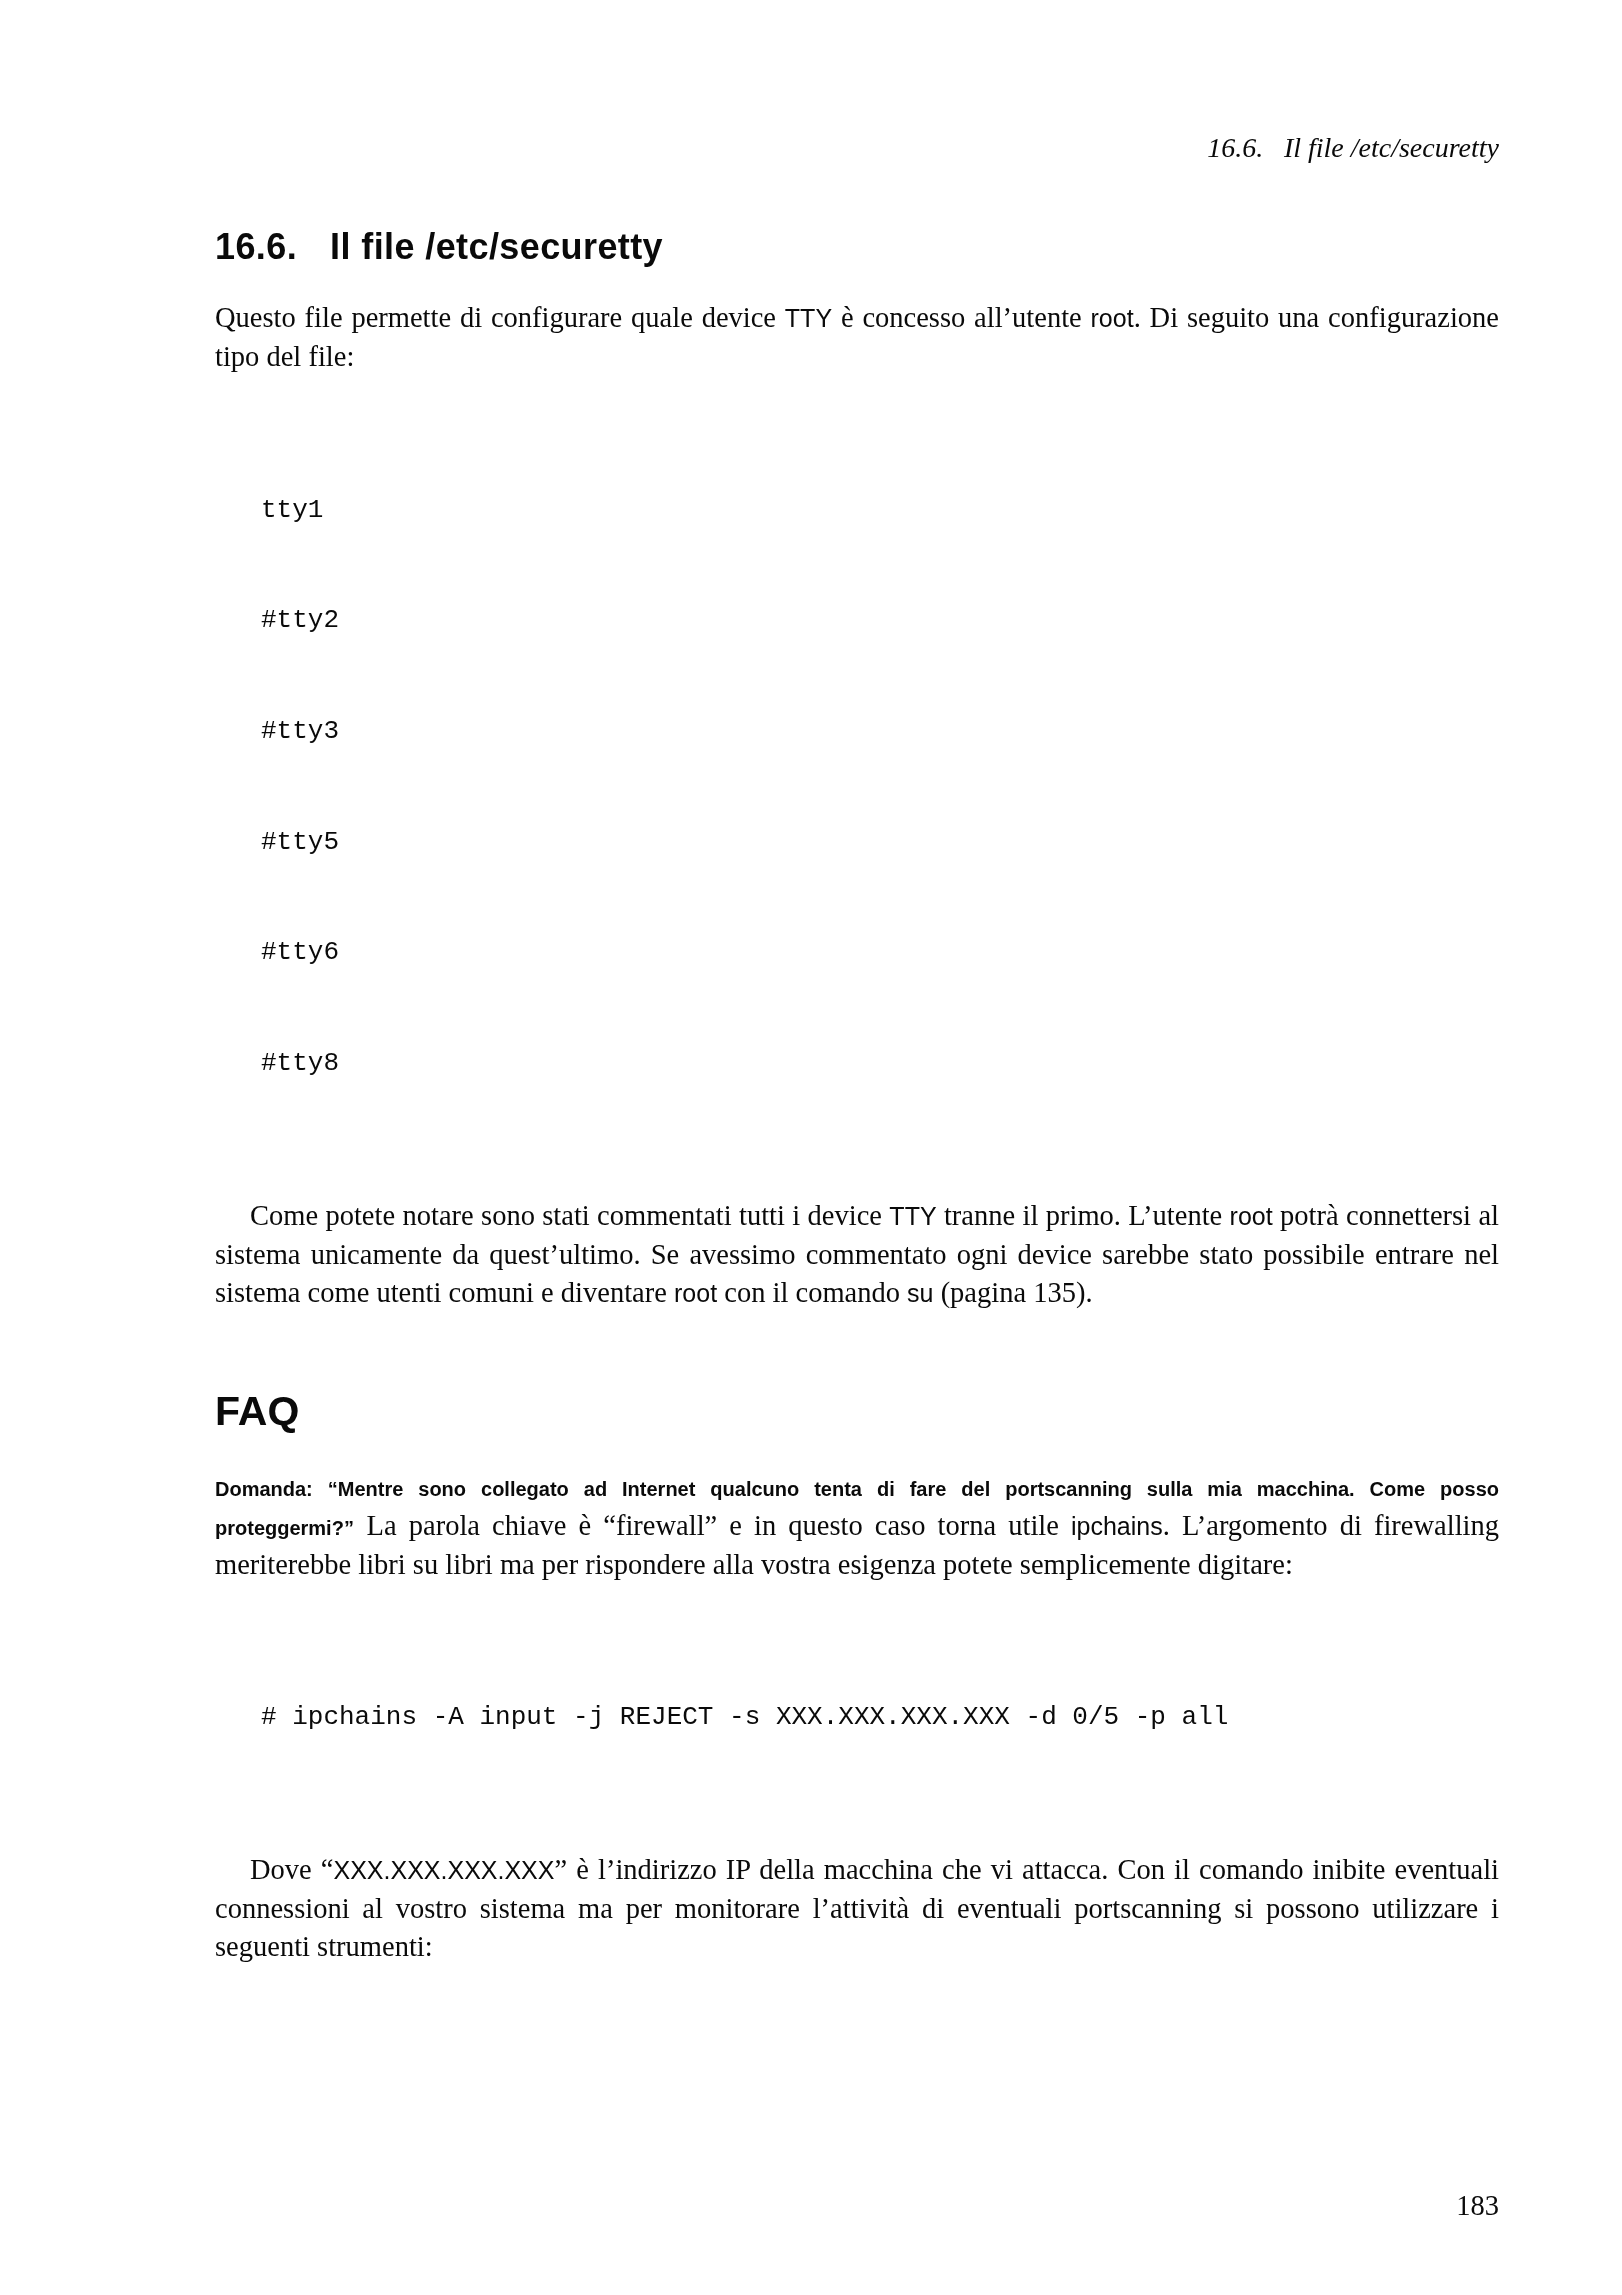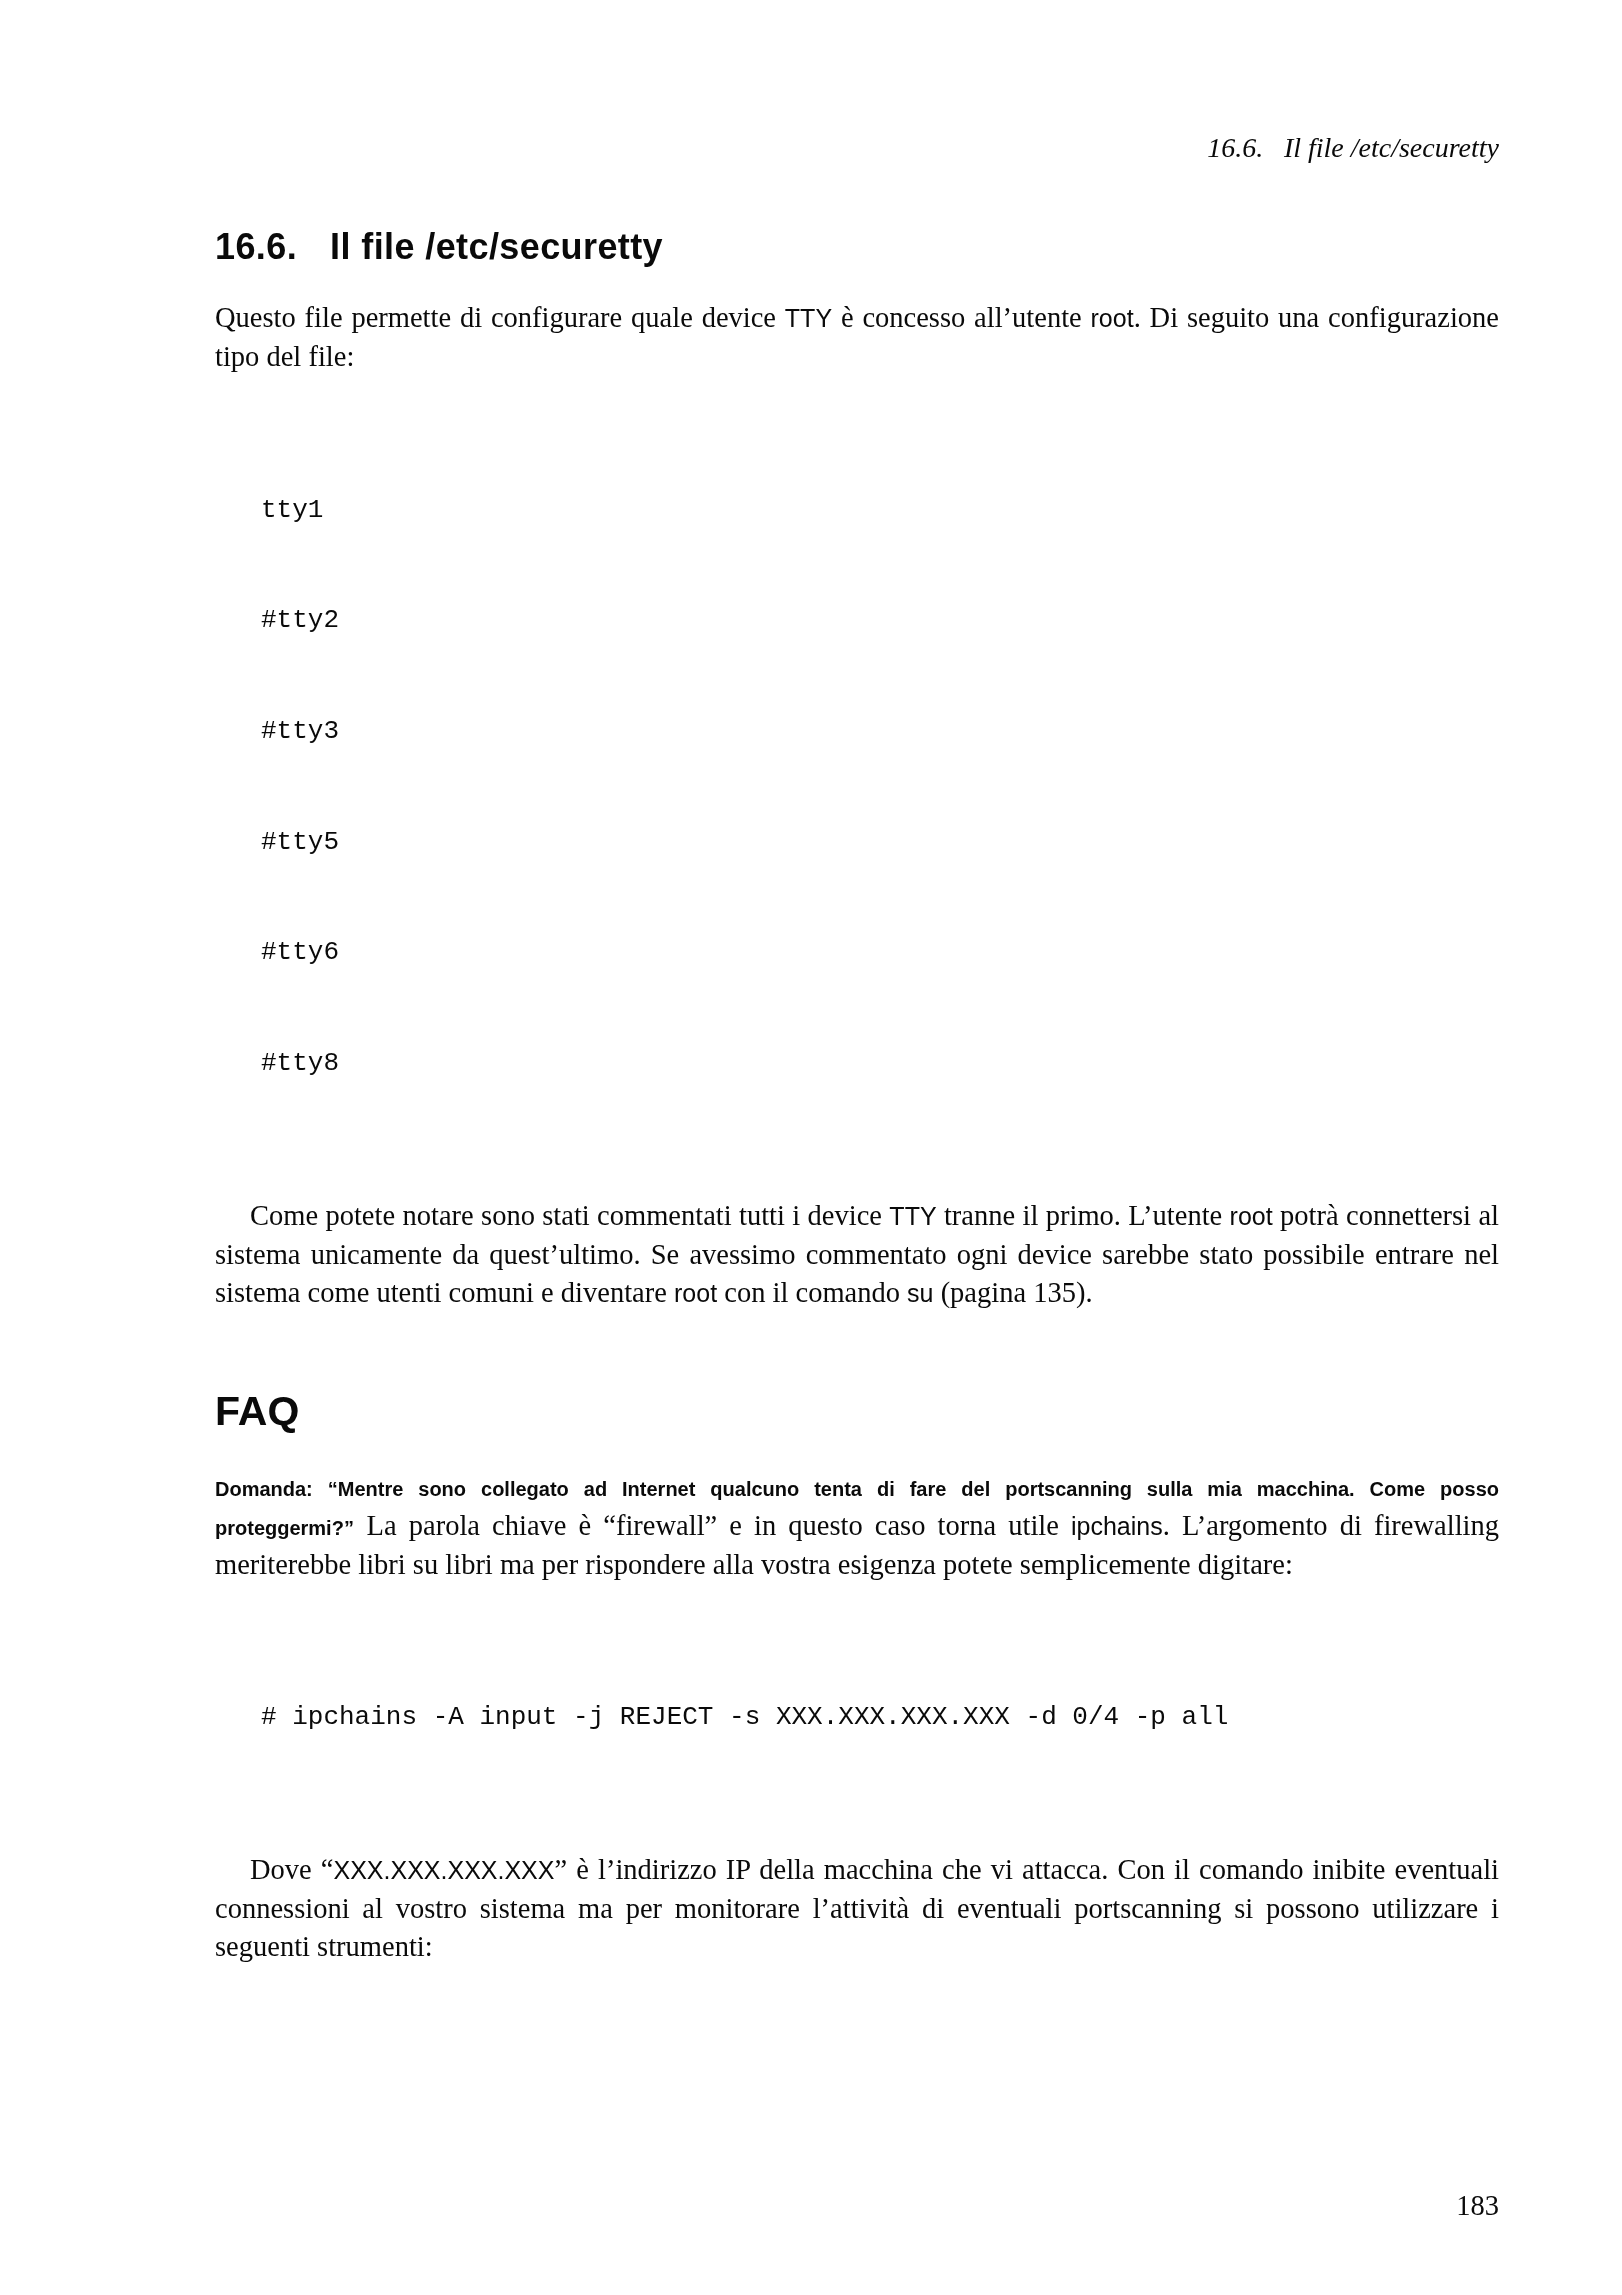--- a/index.html
+++ b/index.html
@@ -112,21 +112,21 @@
     <div class="code-line">#tty8</div>
   </div>
 
   <p class="body-par indent"><span>Come potete notare sono stati commentati tutti i device </span><span class="mono">TTY</span><span> tranne il primo. L’utente </span><span class="mono">root</span><span> potrà connettersi al sistema unicamente da quest’ultimo. Se avessimo commentato ogni device sarebbe stato possibile entrare nel sistema come utenti comuni e diventare </span><span class="mono">root</span><span> con il comando </span><span class="mono">su</span><span> (pagina 135).</span></p>
 
   <h2 class="faq-heading">FAQ</h2>
 
   <p class="body-par q-par"><span class="q-bold">Domanda: “Mentre sono collegato ad Internet qualcuno tenta di fare del portscanning sulla mia macchina. Come posso proteggermi?”</span><span class="after-bold">La parola chiave è “firewall” e in questo caso torna utile </span><span class="mono">ipchains</span><span>. L’argomento di firewalling meriterebbe libri su libri ma per rispondere alla vostra esigenza potete semplicemente digitare:</span></p>
 
   <div class="code-block">
-    <div class="code-line"># ipchains -A input -j REJECT -s XXX.XXX.XXX.XXX -d 0/4 -p all</div>
+    <div class="code-line"># ipchains -A input -j REJECT -s XXX.XXX.XXX.XXX -d 0/5 -p all</div>
   </div>
 
   <p class="body-par indent"><span>Dove “</span><span class="mono">XXX.XXX.XXX.XXX</span><span>” è l’indirizzo IP della macchina che vi attacca. Con il comando inibite eventuali connessioni al vostro sistema ma per monitorare l’attività di eventuali portscanning si possono utilizzare i seguenti strumenti:</span></p>
 
   <div class="code-block">
     
     
     
   </div>
 

